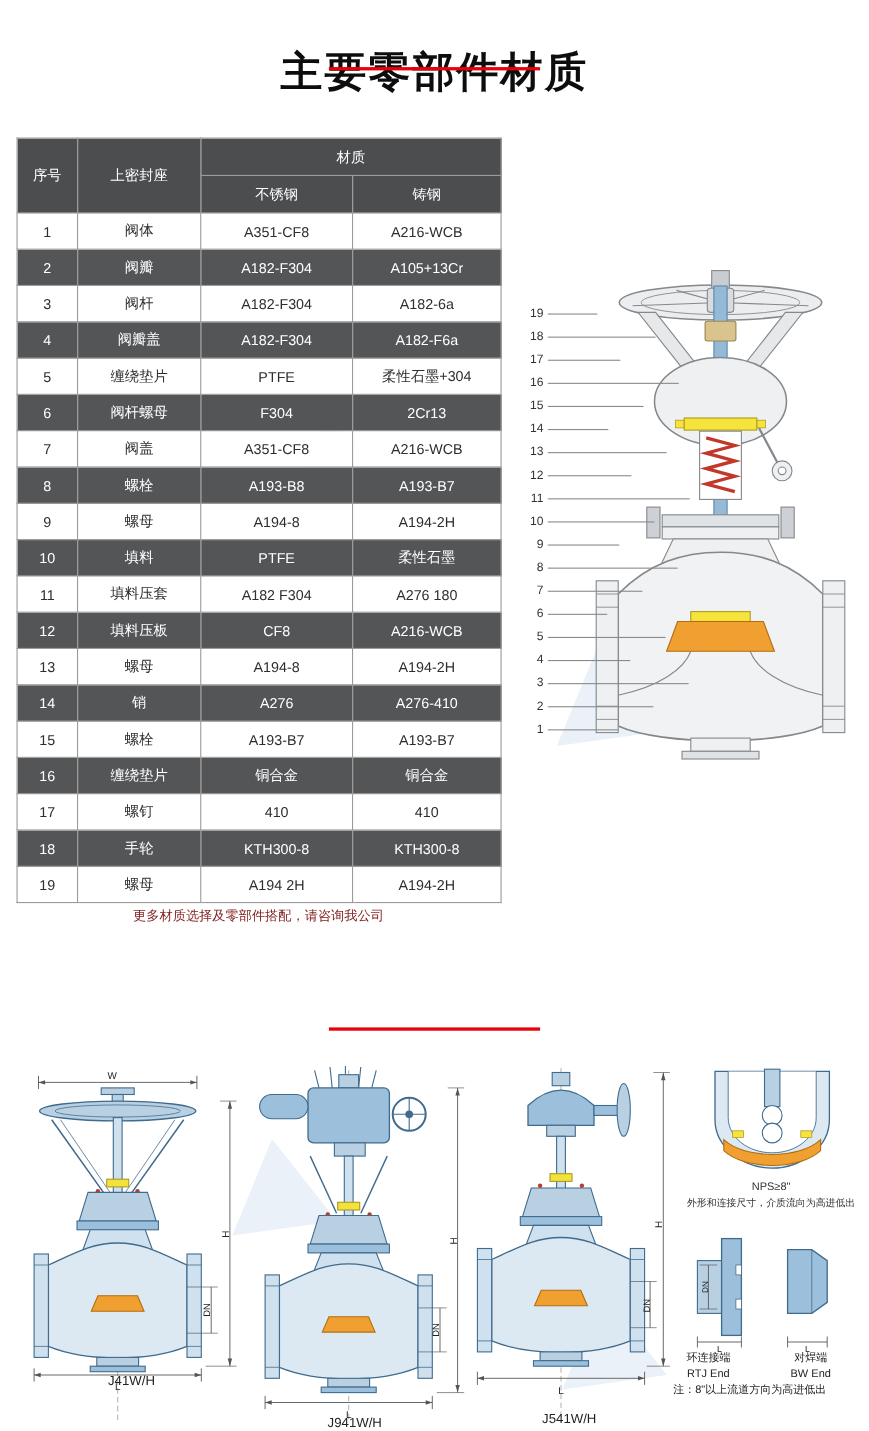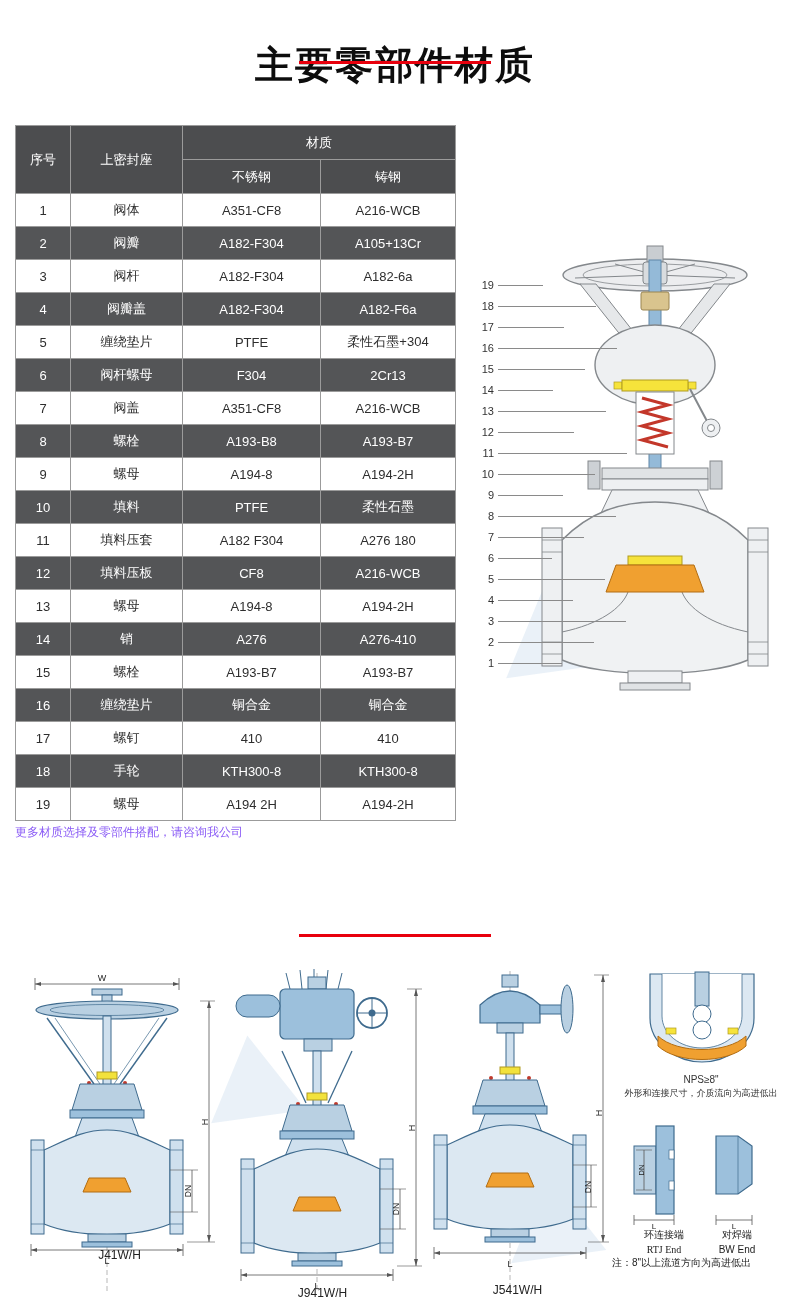--- a/index.html
+++ b/index.html
@@ -13,21 +13,21 @@
     width:192px; height:3px; background:#e8000d; }
 
   
   .materials { position:absolute; left:15px; top:125px; border-collapse:collapse; table-layout:fixed; width:440px; }
   .materials th, .materials td { border:1px solid #9b9b9b; text-align:center; font-size:13px; padding:0 3px; }
   .materials thead th { background:#4c4d4f; color:#fff; font-weight:400; height:34px; }
   .materials tbody td { height:33px; }
   .materials tbody tr:nth-child(odd) td { background:#ffffff; color:#2e2e2e; }
   .materials tbody tr:nth-child(even) td { background:#545557; color:#fff; }
   .table-footnote { position:absolute; left:15px; top:824px; width:440px;
-    text-align:left; font-size:12px; color:#8b5cf6; }
+    text-align:center; font-size:12px; color:#7f1d1d; }
 
   
   .diagram-wrap { position:absolute; left:450px; top:240px; width:340px; height:470px; }
   .diagram-wrap svg { position:absolute; left:0; top:0; }
   .callout { position:absolute; left:28px; height:14px; display:flex; align-items:center;
     font-size:11px; color:#333; }
   .co-num { display:inline-block; min-width:16px; text-align:right; }
   .co-line { display:inline-block; height:1px; background:#8a8a8a; margin-left:4px; }
 
   
@@ -525,21 +525,21 @@
     <rect x="41" y="63" width="5" height="9" fill="#fff" stroke="#3f6b8e" stroke-width="0.7"></rect>
     <line x1="16" y1="32" x2="16" y2="72" stroke="#555" stroke-width="0.8"></line>
     <line x1="8" y1="32" x2="24" y2="32" stroke="#555" stroke-width="0.6"></line>
     <line x1="8" y1="72" x2="24" y2="72" stroke="#555" stroke-width="0.6"></line>
     <text x="13" y="55" font-size="7.5" text-anchor="middle" transform="rotate(-90 13,52)">DN</text>
     <line x1="6" y1="102" x2="46" y2="102" stroke="#555" stroke-width="0.8"></line>
     <line x1="6" y1="97" x2="6" y2="107" stroke="#555" stroke-width="0.8"></line>
     <line x1="46" y1="97" x2="46" y2="107" stroke="#555" stroke-width="0.8"></line>
     <text x="26" y="111" font-size="8" text-anchor="middle">L</text>
   </svg>
-  <div class="end-label" style="left:628px; top:1228px; width:72px;font-family:Liberation Serif, serif;">
+  <div class="end-label" style="left:608px; top:1228px; width:72px;">
     <span>环连接端</span><br>
     <span>RTJ End</span>
   </div>
 
   <svg class="drawing" style="left:708px; top:1118px;" width="58" height="112" viewBox="0 0 58 112">
     <path d="M8,18 L30,18 L44,28 L44,66 L30,76 L8,76 Z" fill="#9cc0dc" stroke="#3f6b8e" stroke-width="1.2"></path>
     <line x1="30" y1="18" x2="30" y2="76" stroke="#3f6b8e" stroke-width="0.7"></line>
     <line x1="8" y1="102" x2="44" y2="102" stroke="#555" stroke-width="0.8"></line>
     <line x1="8" y1="97" x2="8" y2="107" stroke="#555" stroke-width="0.8"></line>
     <line x1="44" y1="97" x2="44" y2="107" stroke="#555" stroke-width="0.8"></line>

